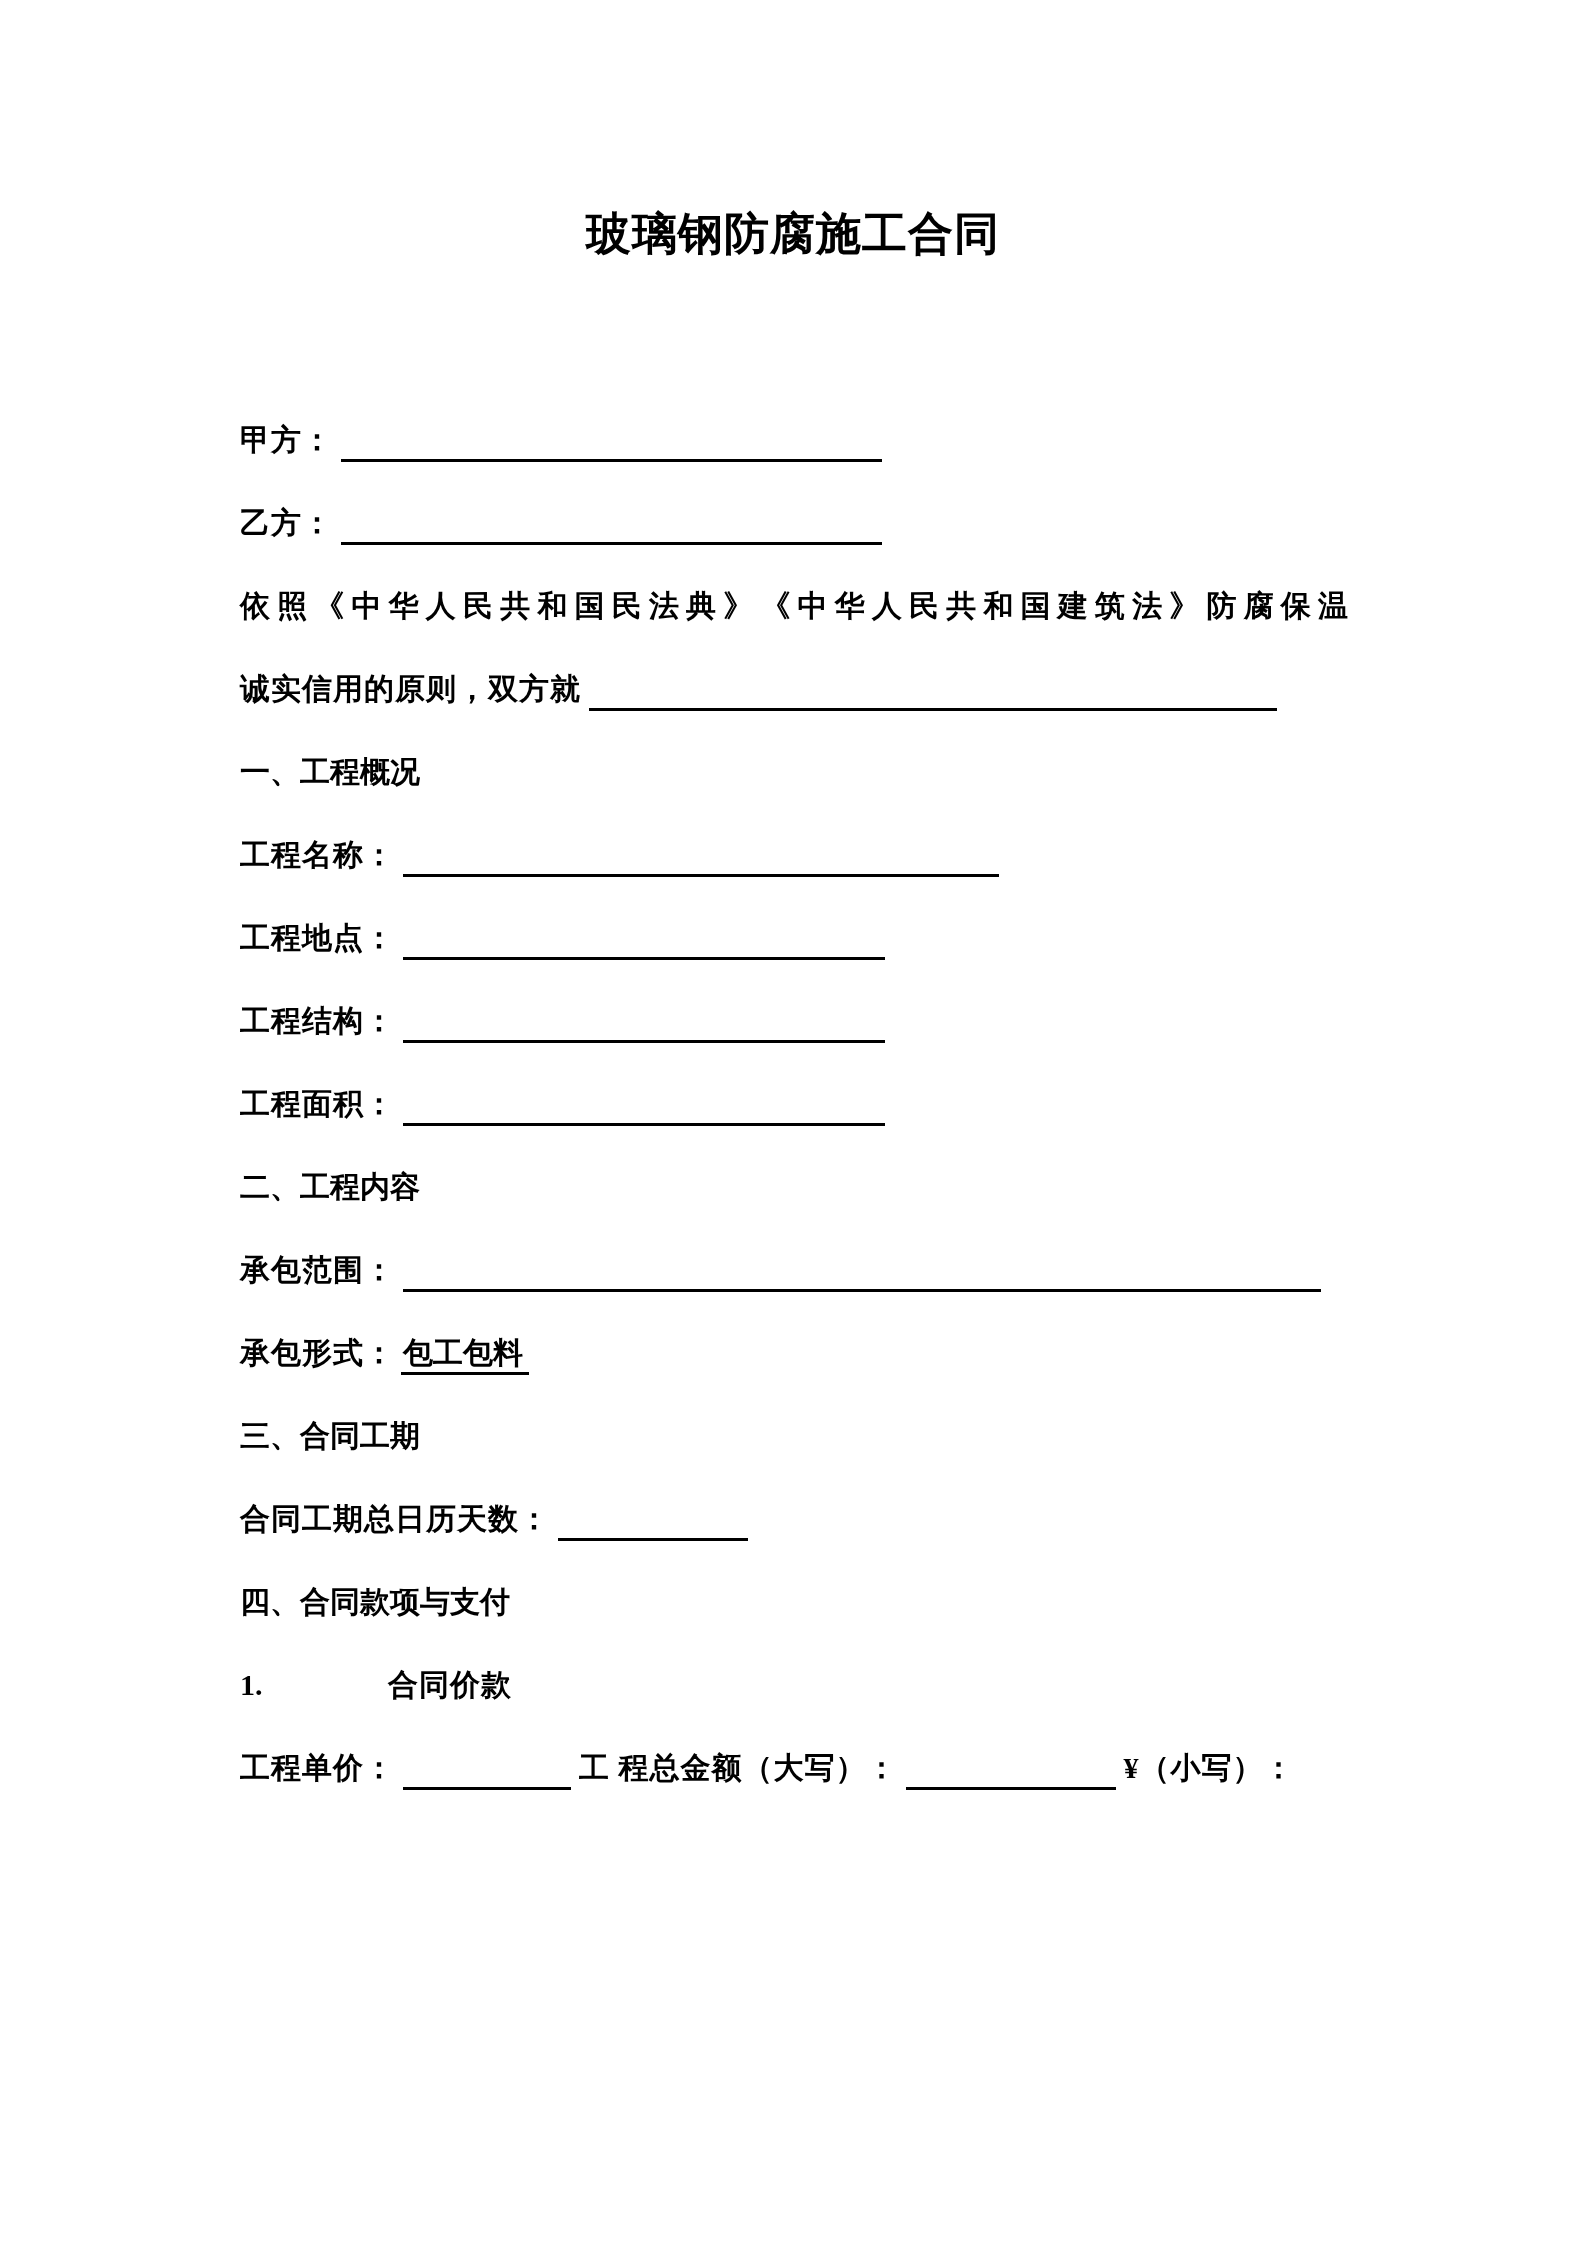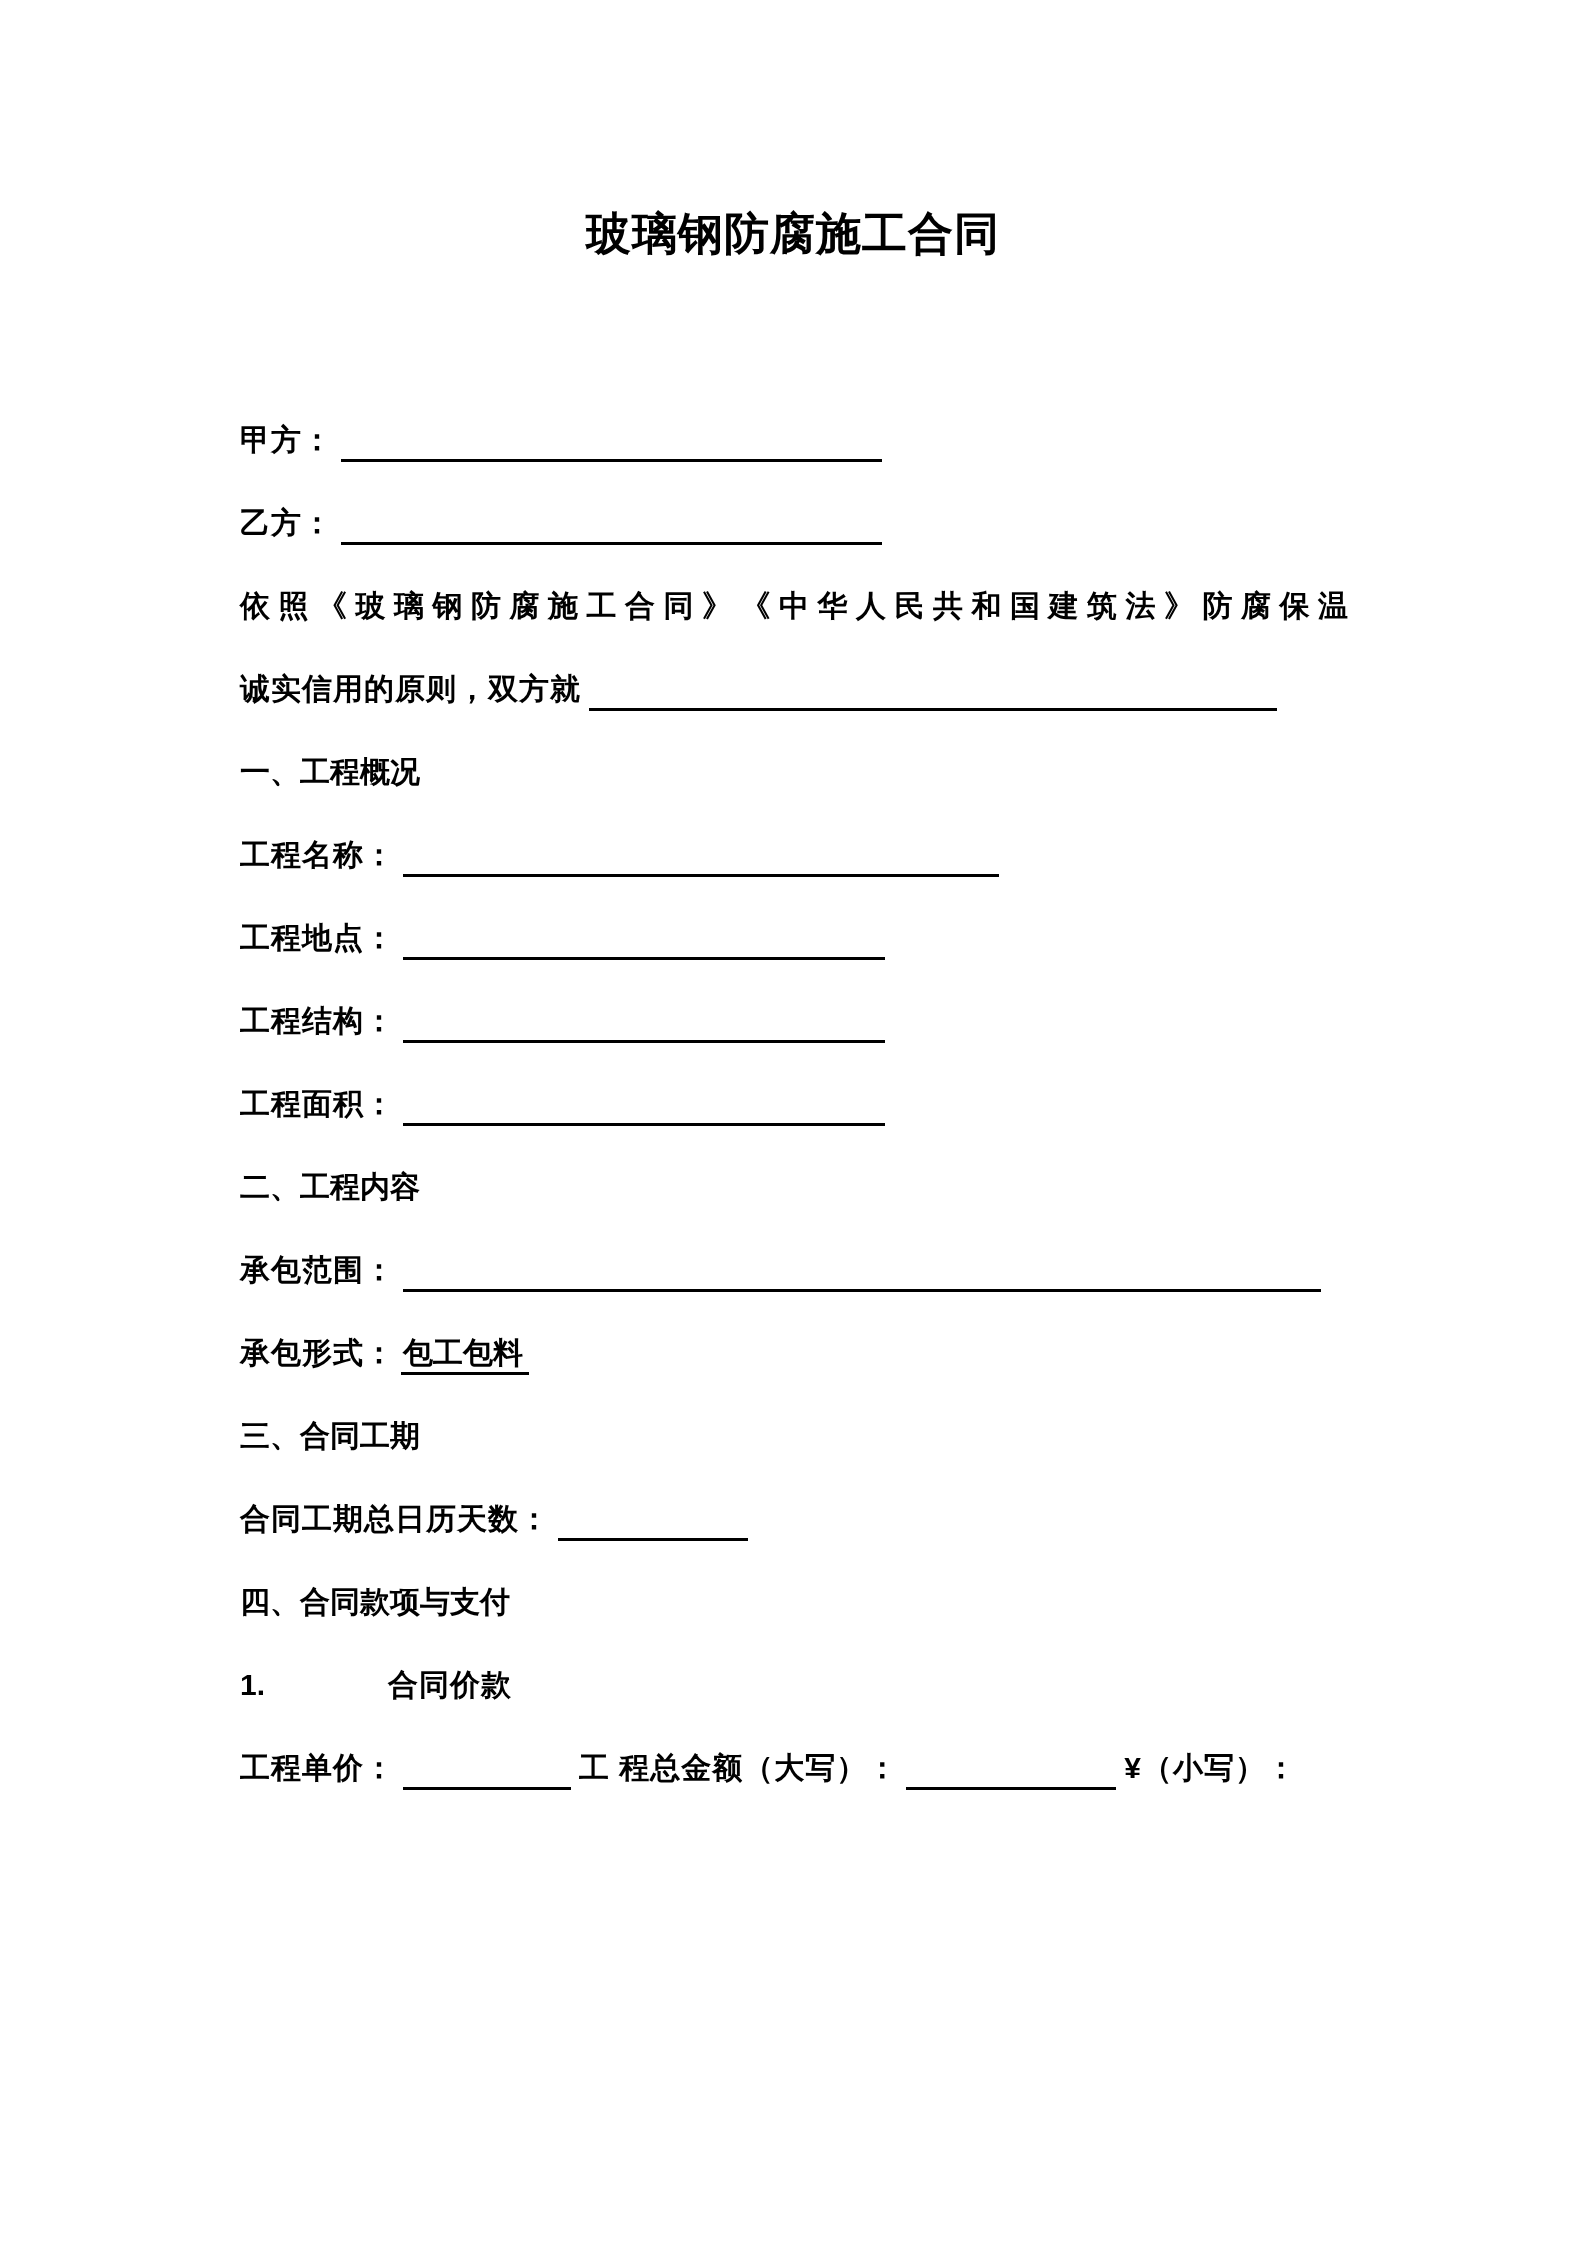--- a/index.html
+++ b/index.html
@@ -2,21 +2,21 @@
 <html><head>
 <meta charset="utf-8">
 <style>
   html,body { margin:0; padding:0; background:#ffffff; }
   .page {
     position:relative;
     width:1586px;
     height:1805px;
     background:#ffffff;
     color:#000;
-    font-family:Liberation Sans, sans-serif;
+    font-family:Liberation Serif, serif;
     font-weight:700;
     overflow:hidden;
   }
   .title {
     margin:0;
     padding-top:198px;
     height:72px;
     line-height:72px;
     font-size:45px;
     text-align:center;
@@ -77,21 +77,21 @@
   <div class="content">
 
     <div class="row">
       <span class="lbl">甲方：</span><span class="blank w541"></span>
     </div>
 
     <div class="row">
       <span class="lbl">乙方：</span><span class="blank w541"></span>
     </div>
 
-    <div class="row just">依照《玻璃钢防腐施工合同》《中华人民共和国建筑法》防腐保温</div>
+    <div class="row just">依照《中华人民共和国民法典》《中华人民共和国建筑法》防腐保温</div>
 
 
     <div class="row">
       <span class="lbl">诚实信用的原则，双方就</span><span class="blank w688"></span>
     </div>
 
 
     <div class="row">一、工程概况</div>
 
     <div class="row">

